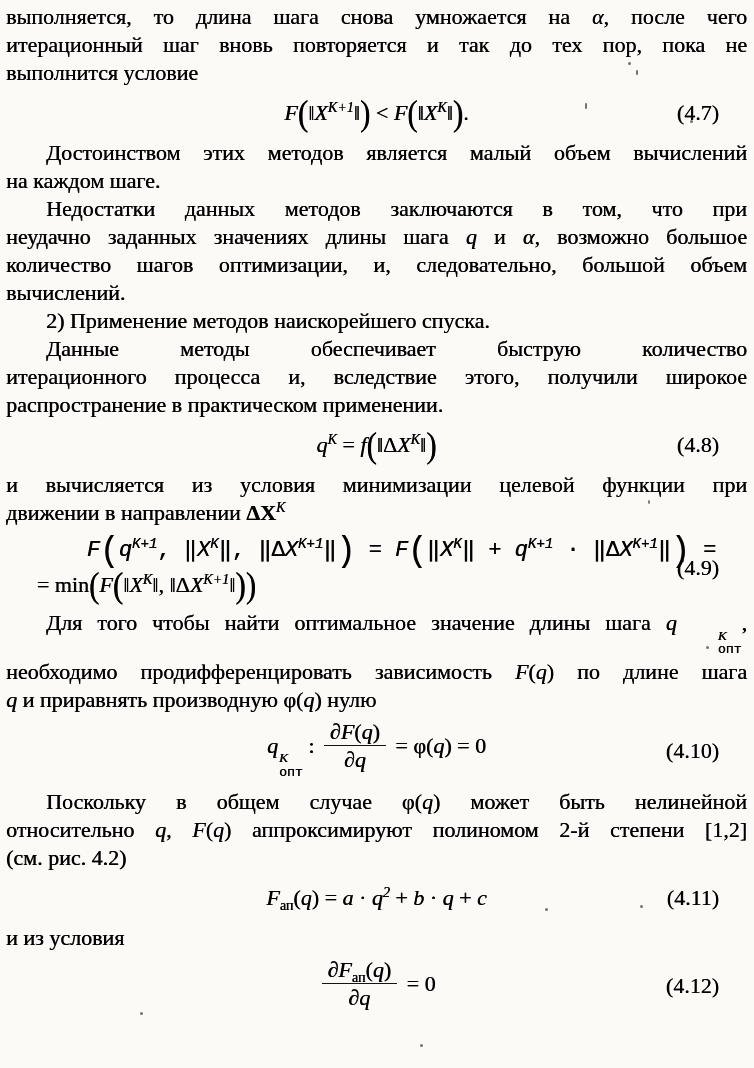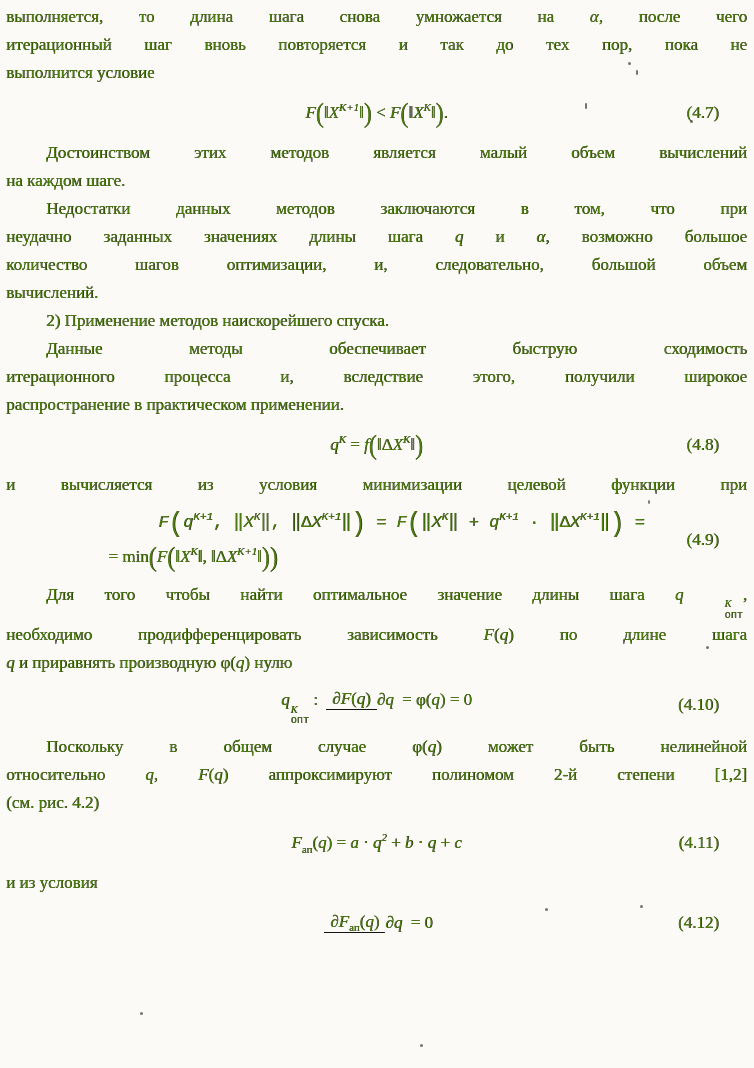--- a/index.html
+++ b/index.html
@@ -7,23 +7,23 @@
     width: 754px; height: 1068px;
     background: #fbfaf7;
     overflow: hidden;
   }
   .page {
     position: relative;
     box-sizing: border-box;
     width: 754px; height: 925px;
     padding: 3px 7px 0 6px;
     font-family: "Liberation Serif", "DejaVu Serif", serif;
-    font-size: 17px;
+    font-size: 22px;
     line-height: 28px;
-    color: #4d7c0f;
+    color: #000000;
     text-shadow: 0.4px 0 0 #151412;
   }
   
   .para { margin: 0; }
   .line {
     text-align: justify;
     text-align-last: justify;
   }
   .line.last { text-align-last: left; }
   .line.first-indent { text-indent: 40px; }
@@ -53,21 +53,21 @@
   .big {
     font-size: 1.42em;
     font-style: normal;
     line-height: 1;
     display: inline-block;
     transform: scaleY(1.12);
     vertical-align: -0.12em;
   }
   .frac {
     display: inline-flex;
-    flex-direction: row;
+    flex-direction: column;
     align-items: center;
     vertical-align: middle;
     line-height: 1.15;
     margin: 0 4px;
     transform: translateY(-2px);
   }
   .frac .num { display: block; padding: 0 6px 1px; border-bottom: 1.7px solid #151412; }
   .frac .den { display: block; padding-top: 1px; }
   .ss {
     display: inline-flex;
@@ -115,33 +115,34 @@
     <div class="line"><span class="tr">неудачно заданных значениях длины шага </span><span class="ti">q</span><span class="tr"> и </span><span class="ti">α</span><span class="tr">, возможно большое</span></div>
     <div class="line"><span class="tr">количество шагов оптимизации, и, следовательно, большой объем</span></div>
     <div class="line last"><span class="tr">вычислений.</span></div>
   </div>
 
   <div class="para">
     <div class="line last first-indent"><span class="tr">2)  Применение методов наискорейшего спуска.</span></div>
   </div>
 
   <div class="para">
-    <div class="line first-indent"><span class="tr">Данные методы обеспечивает быструю сходимость</span></div>
+    <div class="line first-indent"><span class="tr">Данные методы обеспечивает быструю количество</span></div>
     <div class="line"><span class="tr">итерационного процесса и, вследствие этого, получили широкое</span></div>
     <div class="line last"><span class="tr">распространение в практическом применении.</span></div>
   </div>
 
 
   <div class="eq-row">
     <span class="formula"><span class="ti">q</span><sup class="tsup">K</sup><span class="tr"> = </span><span class="ti">f</span><span class="big">(</span><span class="tr">‖Δ</span><span class="ti">X</span><sup class="tsup">K</sup><span class="tr">‖</span><span class="big">)</span></span>
     <span class="eq-num">(4.8)</span>
   </div>
 
   <div class="para">
     <div class="line"><span class="tr">и вычисляется из условия минимизации целевой функции при</span></div>
+    <div class="line last"><span class="tr">движении в направлении </span><span class="tb">ΔX</span><sup class="tsup">K</sup></div>
   </div>
 
   <div class="eq-row">
     <span class="formula">
       <span class="f-line shift" style="display:block"><span class="ti">F</span><span class="big">(</span><span class="ti">q</span><sup class="tsup">K+1</sup><span class="tr">, ‖</span><span class="ti">X</span><sup class="tsup">K</sup><span class="tr">‖, ‖Δ</span><span class="ti">X</span><sup class="tsup">K+1</sup><span class="tr">‖</span><span class="big">)</span><span class="tr"> = </span><span class="ti">F</span><span class="big">(</span><span class="tr">‖</span><span class="ti">X</span><sup class="tsup">K</sup><span class="tr">‖ + </span><span class="ti">q</span><sup class="tsup">K+1</sup><span class="tr"> · ‖Δ</span><span class="ti">X</span><sup class="tsup">K+1</sup><span class="tr">‖</span><span class="big">)</span><span class="tr"> =</span></span>
       <span class="f-line" style="display:block"><span class="tr">= min</span><span class="big">(</span><span class="ti">F</span><span class="big">(</span><span class="tr">‖</span><span class="ti">X</span><sup class="tsup">K</sup><span class="tr">‖, ‖Δ</span><span class="ti">X</span><sup class="tsup">K+1</sup><span class="tr">‖</span><span class="big">)</span><span class="big">)</span></span>
     </span>
     <span class="eq-num">(4.9)</span>
   </div>
 

